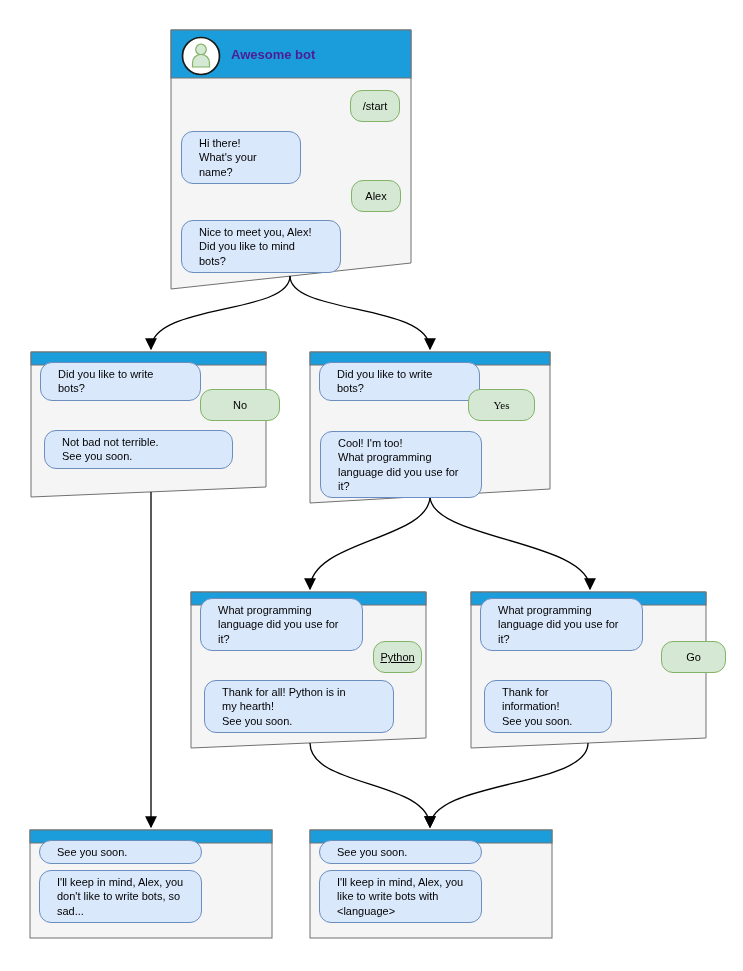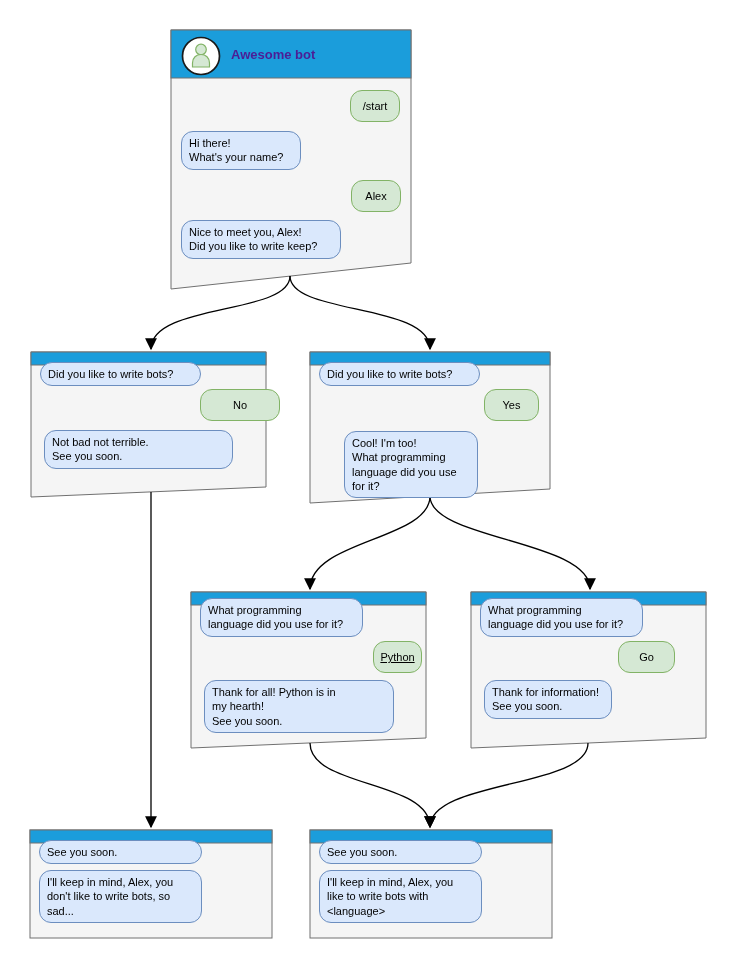--- a/index.html
+++ b/index.html
@@ -7,21 +7,21 @@
     position:relative;width:743px;height:971px;background:#ffffff;
     font-family:"Liberation Sans",sans-serif;overflow:hidden;
   }
   .flow-svg{position:absolute;left:0;top:0;z-index:0;}
   .bubble{
     position:absolute;z-index:2;box-sizing:border-box;
     border-radius:12px;font-size:11px;line-height:1.3;
     white-space:pre-line;color:#000;
   }
   .bot{
-    background:#DAE8FC;border:1px solid #6C8EBF;padding:4px 7px;text-align:left;
+    background:#DAE8FC;border:1px solid #6C8EBF;padding:4px 17px;text-align:left;
   }
   .user{
     background:#D5E8D4;border:1px solid #82B366;padding:8px 4px;text-align:center;
   }
   .window-title{
     position:absolute;z-index:2;color:#4c1d95;font-weight:bold;font-size:13px;
   }
 </style>
 </head>
 <body>
@@ -86,43 +86,43 @@
     </g>
   </svg>
 
   <div class="window-title" style="left:231px;top:47px;">Awesome bot</div>
 
   <div class="bubble user" style="left:350px;top:90px;width:50px;">/start</div>
   <div class="bubble bot" style="left:181px;top:131px;width:120px;">Hi there!
 What's your name?</div>
   <div class="bubble user" style="left:351px;top:180px;width:50px;">Alex</div>
   <div class="bubble bot" style="left:181px;top:220px;width:160px;">Nice to meet you, Alex!
-Did you like to write keep?</div>
+Did you like to mind bots?</div>
 
   <div class="bubble bot" style="left:40px;top:362px;width:161px;">Did you like to write bots?</div>
   <div class="bubble user" style="left:200px;top:389px;width:80px;">No</div>
   <div class="bubble bot" style="left:44px;top:430px;width:189px;">Not bad not terrible.
 See you soon.</div>
 
   <div class="bubble bot" style="left:319px;top:362px;width:161px;">Did you like to write bots?</div>
-  <div class="bubble user" style="left:484px;top:389px;width:55px;">Yes</div>
-  <div class="bubble bot" style="left:320px;top:431px;width:134px;margin-left:24px;">Cool! I'm too!
+  <div class="bubble user" style="left:468px;top:389px;width:67px;font-family:Liberation Serif, serif;">Yes</div>
+  <div class="bubble bot" style="left:320px;top:431px;width:162px;">Cool! I'm too!
 What programming
 language did you use for it?</div>
 
   <div class="bubble bot" style="left:200px;top:598px;width:163px;">What programming
 language did you use for it?</div>
   <div class="bubble user" style="left:373px;top:641px;width:49px;text-decoration:underline;">Python</div>
   <div class="bubble bot" style="left:204px;top:680px;width:190px;">Thank for all! Python is in
 my hearth!
 See you soon.</div>
 
   <div class="bubble bot" style="left:480px;top:598px;width:163px;">What programming
 language did you use for it?</div>
-  <div class="bubble user" style="left:618px;top:641px;width:57px;">Go</div>
+  <div class="bubble user" style="left:661px;top:641px;width:65px;">Go</div>
   <div class="bubble bot" style="left:484px;top:680px;width:128px;">Thank for information!
 See you soon.</div>
 
   <div class="bubble bot" style="left:39px;top:840px;width:163px;">See you soon.</div>
   <div class="bubble bot" style="left:39px;top:870px;width:163px;">I'll keep in mind, Alex, you
 don't like to write bots, so
 sad...</div>
 
   <div class="bubble bot" style="left:319px;top:840px;width:163px;">See you soon.</div>
   <div class="bubble bot" style="left:319px;top:870px;width:163px;">I'll keep in mind, Alex, you

